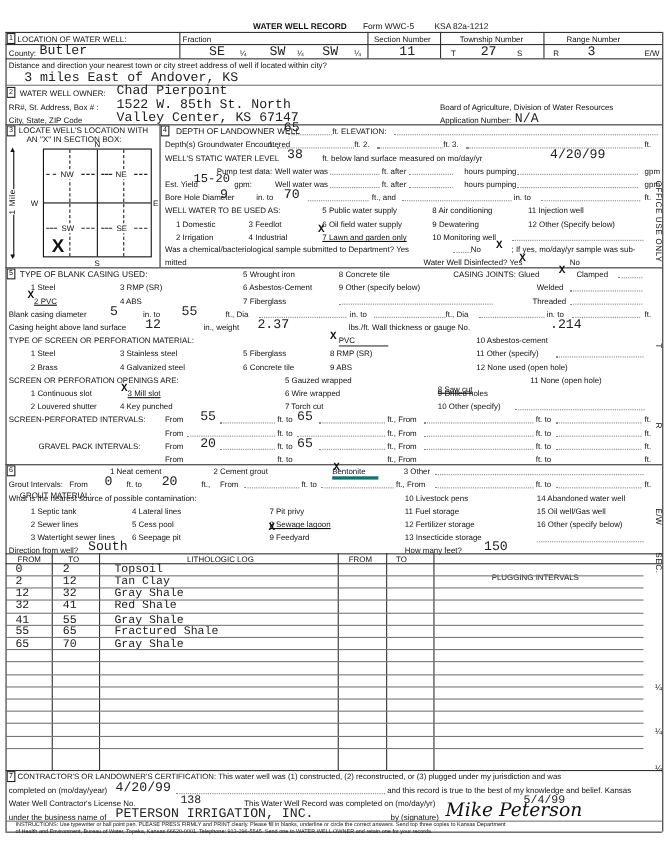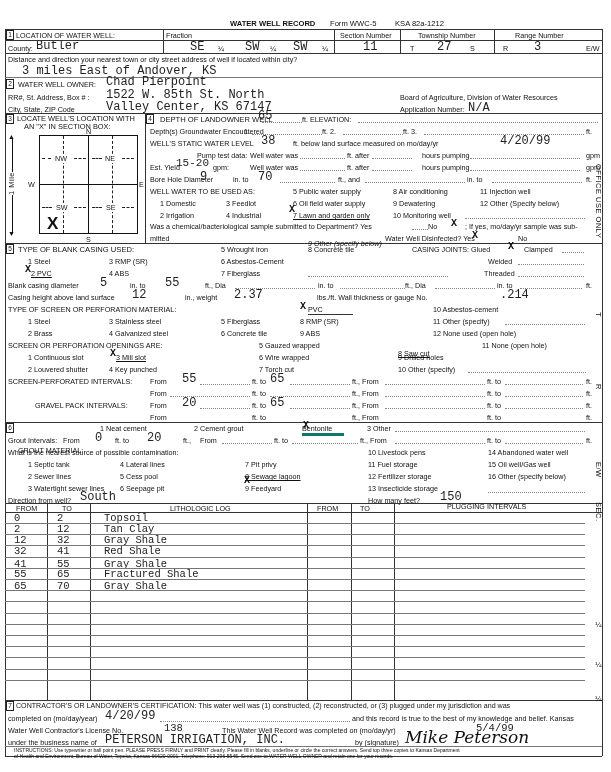--- a/index.html
+++ b/index.html
@@ -196,21 +196,21 @@
 <div class="abs lbl" style="left:221px;top:245px;text-align:center;">5 Wrought iron</div>
 <div class="abs lbl" style="left:308px;top:245px;">8 Concrete tile</div>
 <div class="abs lbl" style="left:412px;top:245px;">CASING JOINTS: Glued</div>
 <div class="abs mark" style="left:508px;top:241px;">X</div>
 <div class="abs lbl" style="left:524px;top:245px;">Clamped</div>
 <div class="dot" style="left:562px;top:252px;width:22px;"></div>
 
 <div class="abs lbl" style="left:28px;top:257px;">1 Steel</div>
 <div class="abs lbl" style="left:109px;top:257px;">3 RMP (SR)</div>
 <div class="abs lbl" style="left:221px;top:257px;">6 Asbestos-Cement</div>
-<div class="abs lbl" style="left:308px;top:239px;font-style:italic;">9 Other (specify below)</div>
+<div class="abs lbl" style="left:308px;top:257px;">9 Other (specify below)</div>
 <div class="abs lbl" style="left:488px;top:257px;">Welded</div>
 <div class="dot" style="left:518px;top:264px;width:66px;"></div>
 
 <div class="abs mark" style="left:25px;top:264px;">X</div>
 <div class="abs lbl ul" style="left:31px;top:269px;">2 PVC</div>
 <div class="abs lbl" style="left:109px;top:269px;">4 ABS</div>
 <div class="abs lbl" style="left:221px;top:269px;">7 Fiberglass</div>
 <div class="dot" style="left:308px;top:276px;width:140px;"></div>
 <div class="abs lbl" style="left:484px;top:269px;">Threaded</div>
 <div class="dot" style="left:518px;top:276px;width:66px;"></div>
@@ -372,21 +372,21 @@
 <div class="vl" style="left:47px;top:503px;height:197px;"></div>
 <div class="vl" style="left:90px;top:503px;height:197px;"></div>
 <div class="vl" style="left:307px;top:503px;height:197px;"></div>
 <div class="vl" style="left:351px;top:503px;height:197px;"></div>
 <div class="vl" style="left:394px;top:503px;height:197px;"></div>
 <div class="abs lbl" style="left:16px;top:504px;">FROM</div>
 <div class="abs lbl" style="left:62px;top:504px;">TO</div>
 <div class="abs lbl" style="left:170px;top:504px;">LITHOLOGIC LOG</div>
 <div class="abs lbl" style="left:317px;top:504px;">FROM</div>
 <div class="abs lbl" style="left:360px;top:504px;">TO</div>
-<div class="abs lbl" style="left:447px;top:502px;">PLUGGING INTERVALS</div>
+<div class="abs lbl" style="left:447px;top:520px;">PLUGGING INTERVALS</div>
 
 <div id="log-rows">
     <div>
       <div class="abs tws" style="left: 14px; top: 512px;">0</div>
       <div class="abs tws" style="left: 57px; top: 512px;">2</div>
       <div class="abs tws" style="left: 104px; top: 512px;">Topsoil</div>
     </div>
     <div>
       <div class="abs tws" style="left: 14px; top: 523px;">2</div>
       <div class="abs tws" style="left: 57px; top: 523px;">12</div>

